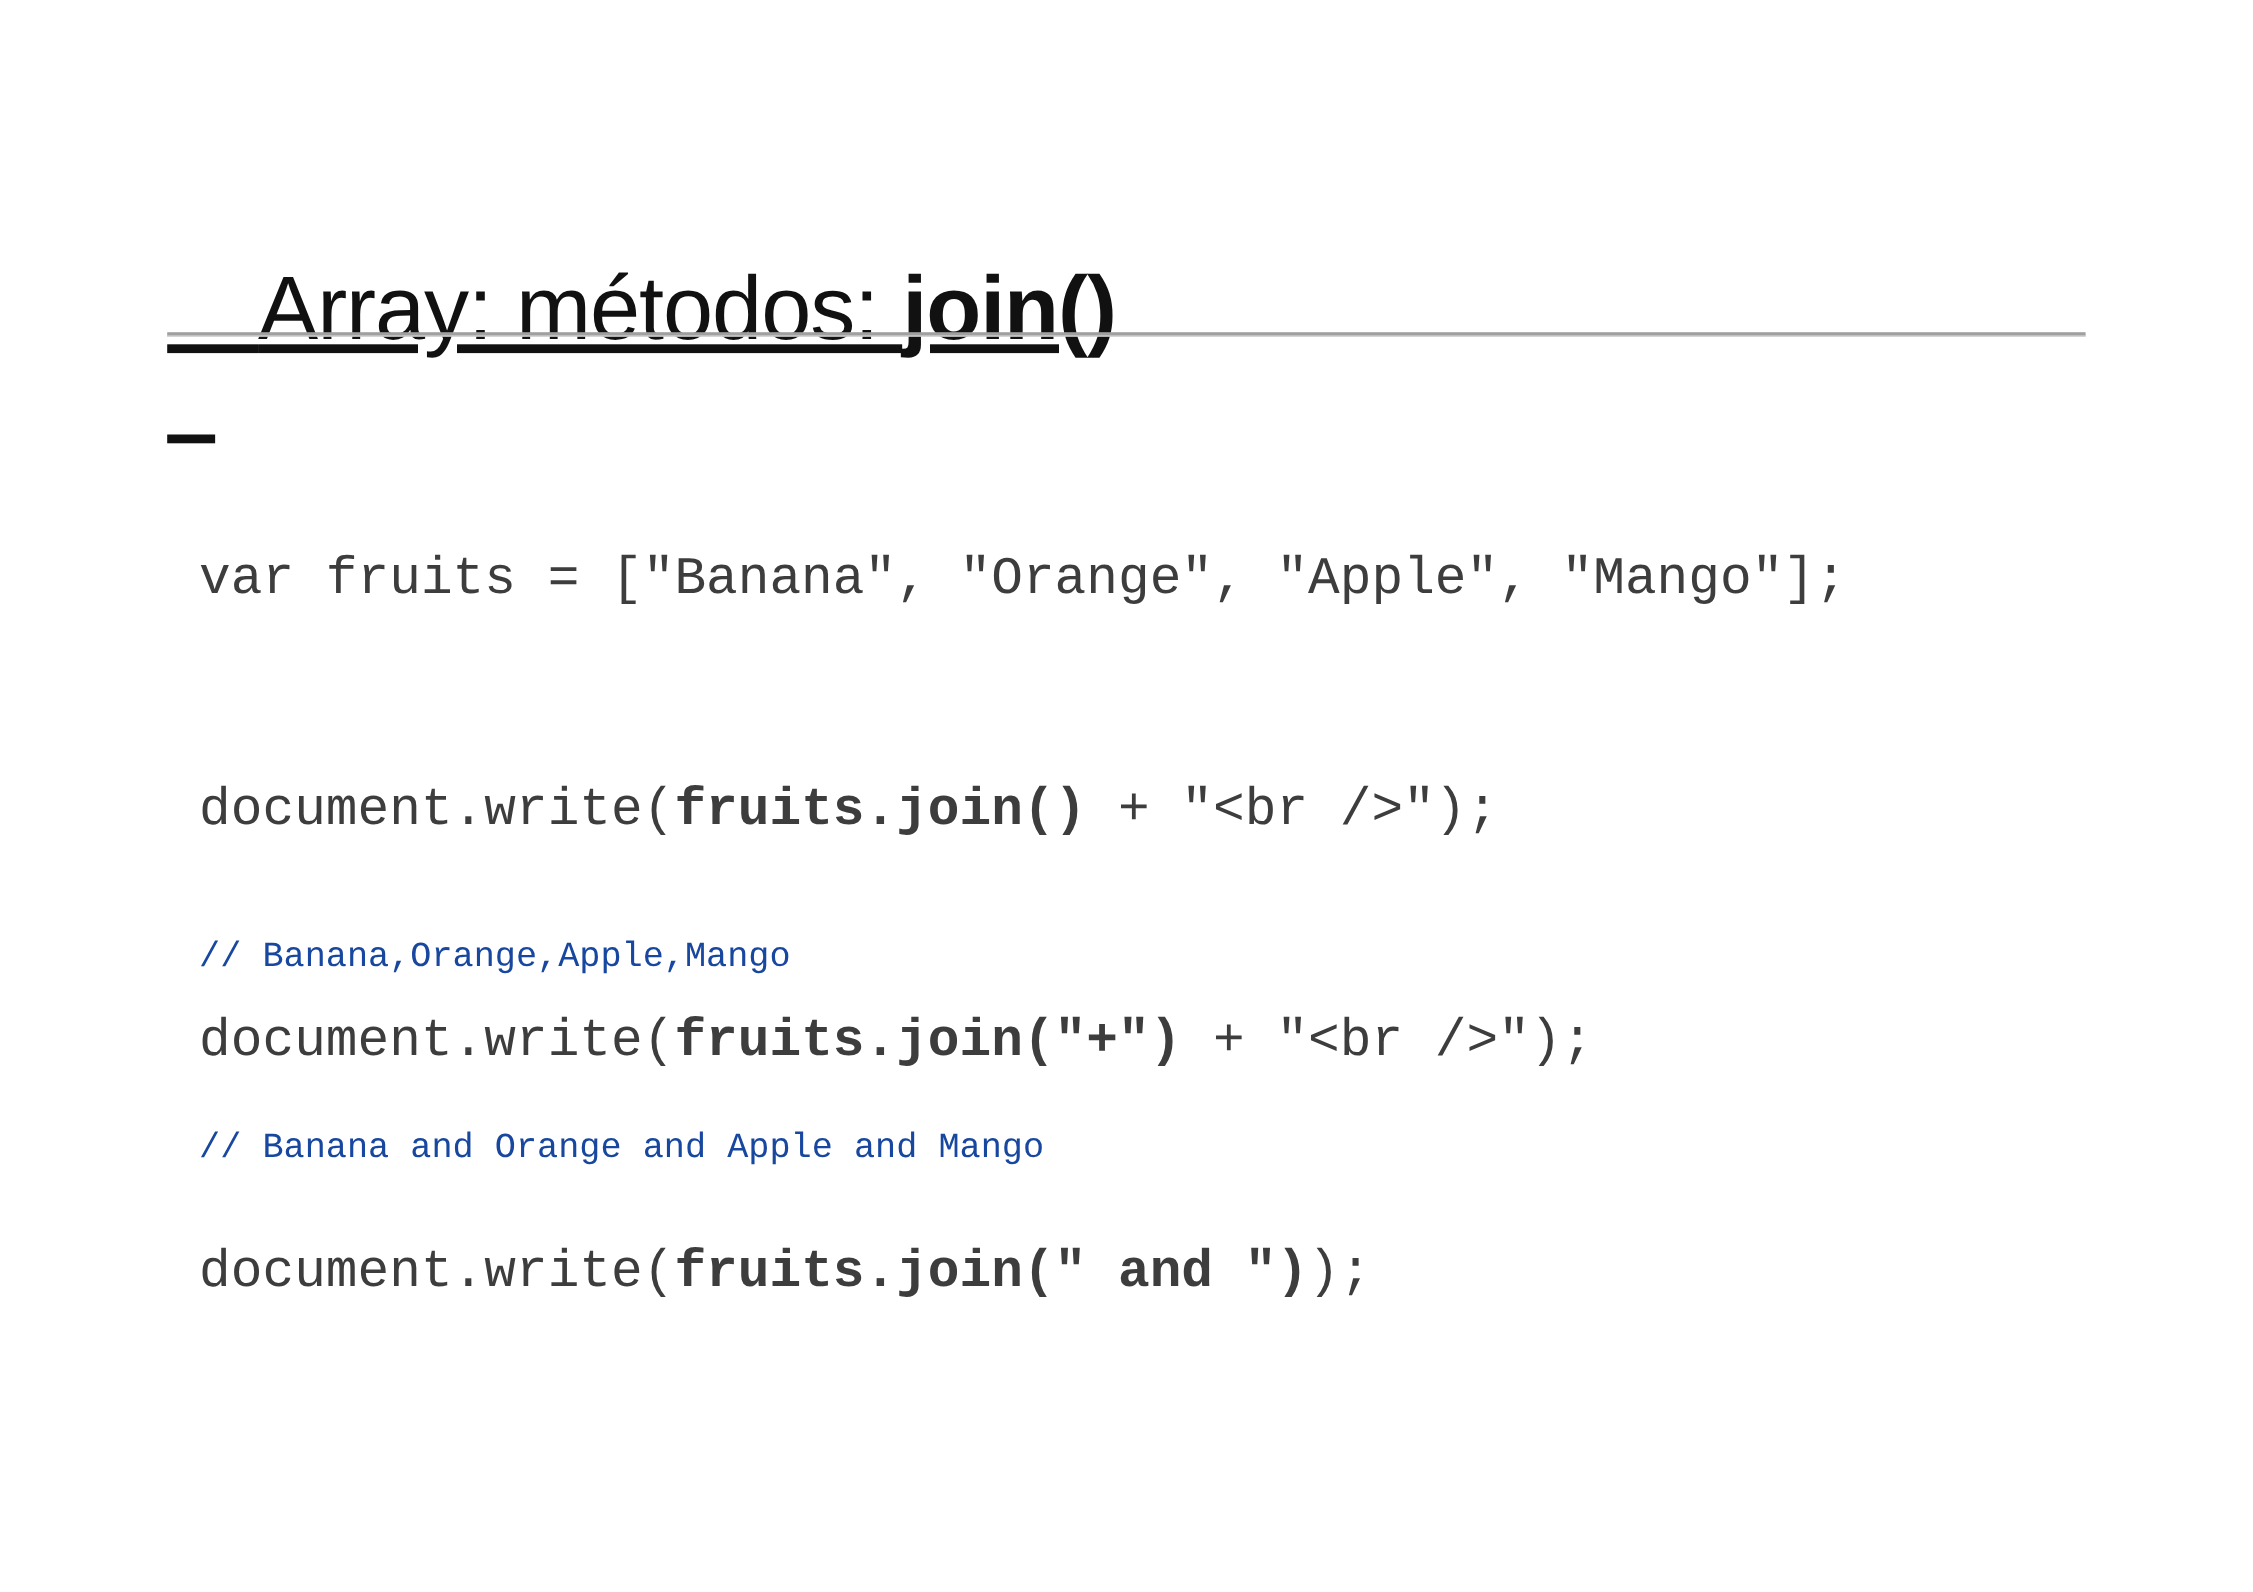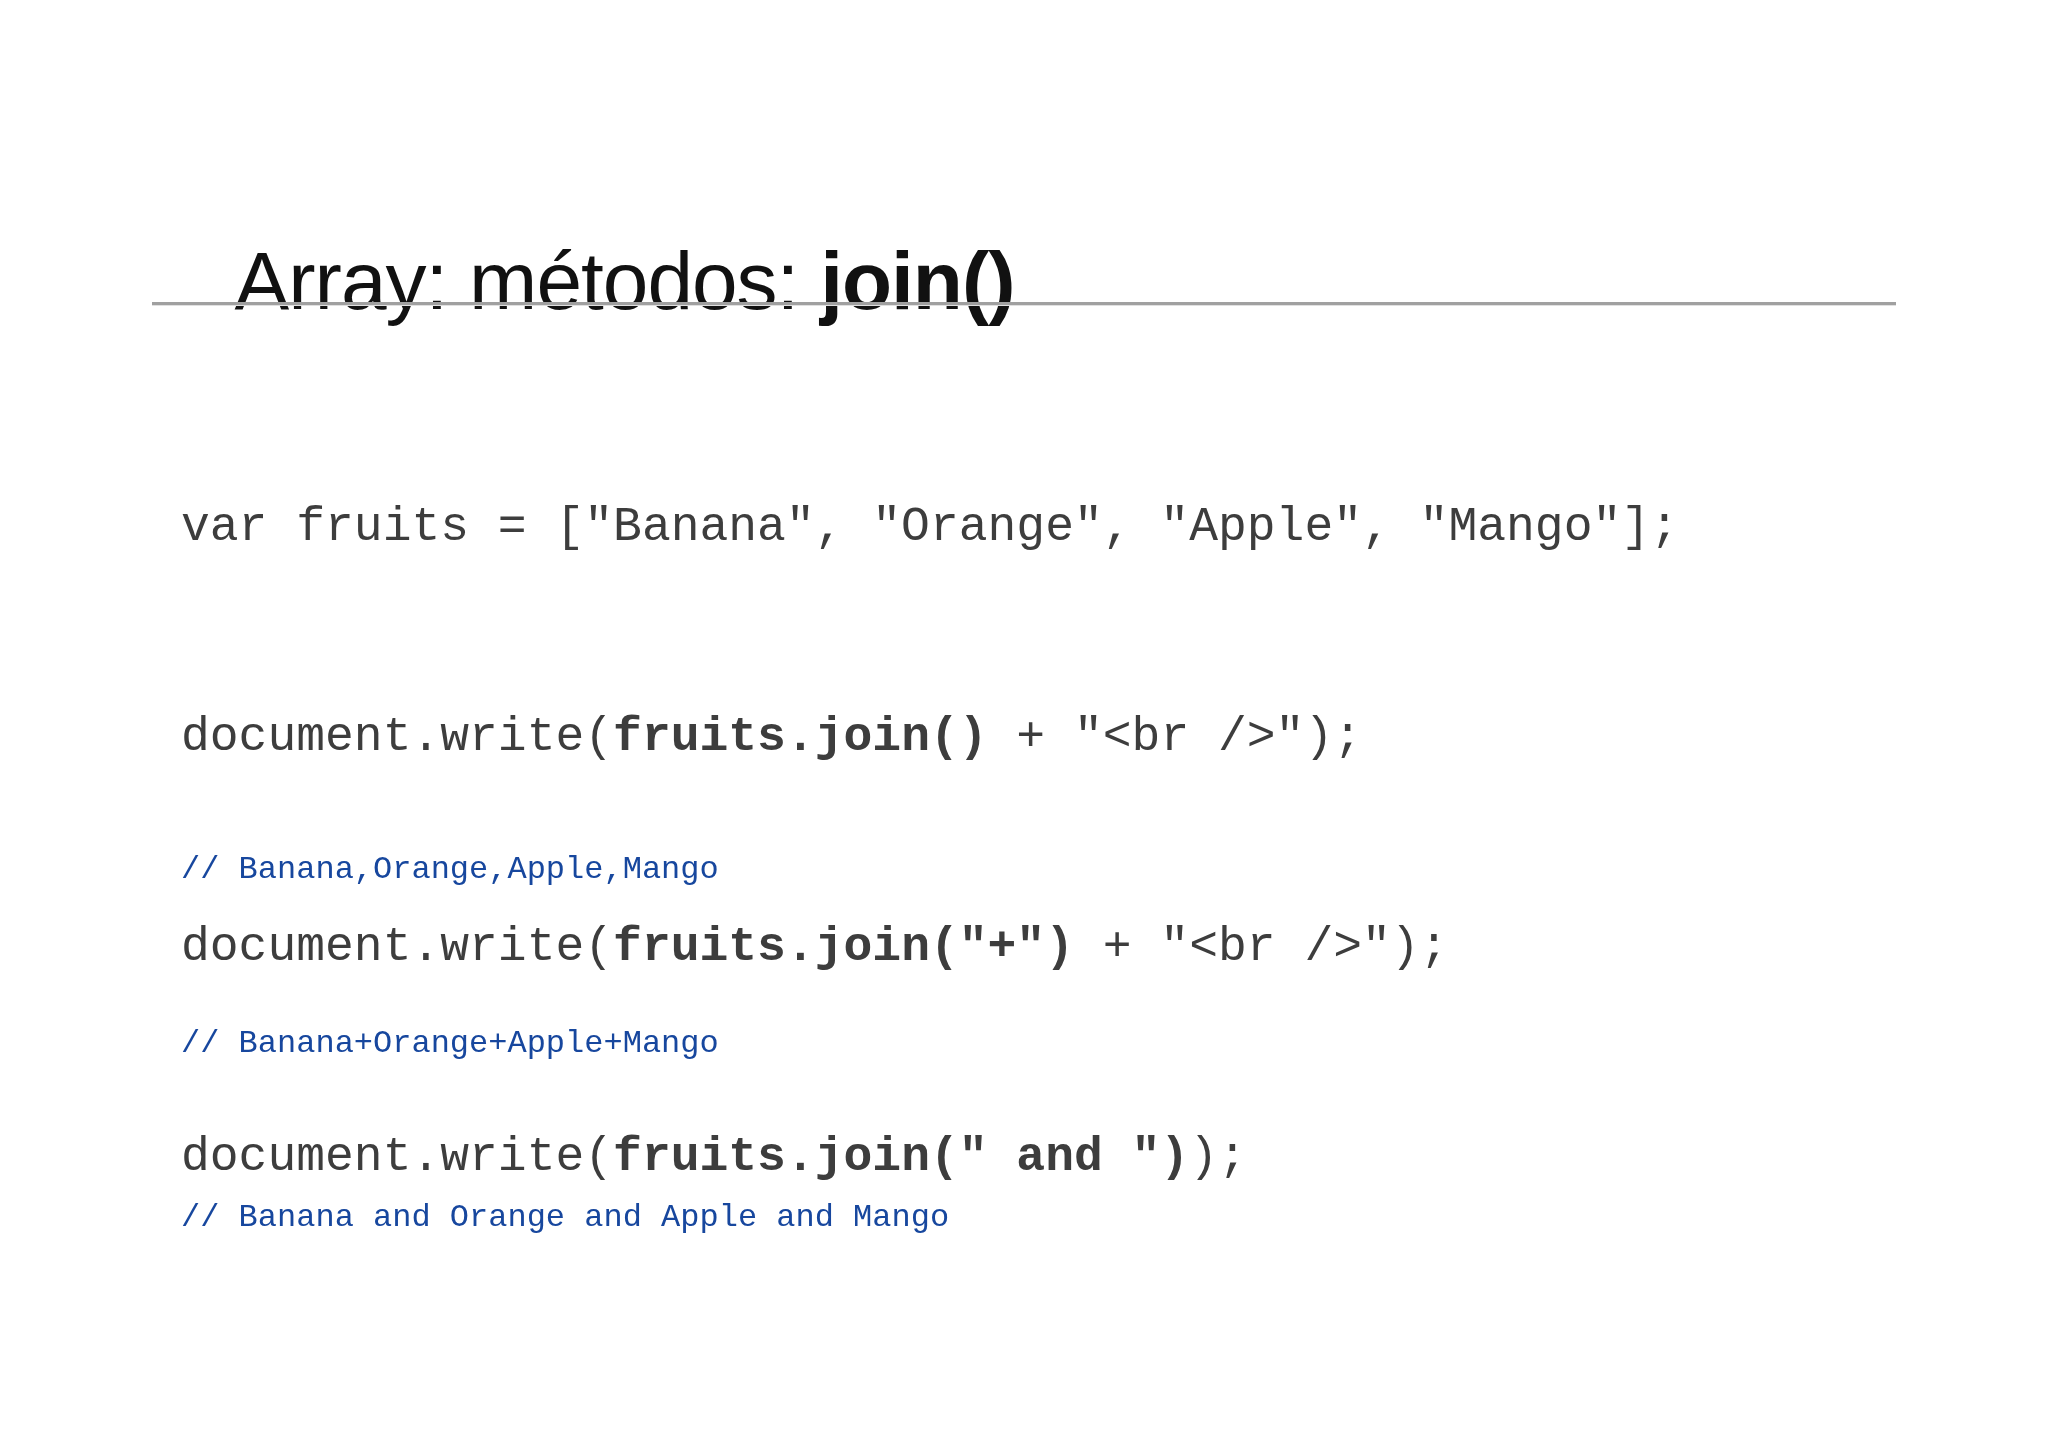--- a/index.html
+++ b/index.html
@@ -13,20 +13,21 @@
   }
   .title {
     position: absolute;
     left: 152px;
     top: 158px;
     font-size: 82px;
     line-height: 82px;
     color: #111111;
     white-space: pre;
     letter-spacing: -1px;
+    text-decoration: underline;
   }
   .title .bold { font-weight: bold; }
   .rule {
     position: absolute;
     left: 152px;
     top: 302px;
     width: 1744px;
     height: 3px;
     background: #a0a0a0;
     border-bottom: 1px solid #e0e0e0;
@@ -66,17 +67,16 @@
 
   <div class="code">
     <div><span>var fruits = ["Banana", "Orange", "Apple", "Mango"];</span><span class="bold"></span><span></span></div>
     <div><span>document.write(</span><span class="bold">fruits.join()</span><span> + "&lt;br /&gt;");</span></div>
     <div><span>document.write(</span><span class="bold">fruits.join("+")</span><span> + "&lt;br /&gt;");</span></div>
     <div><span>document.write(</span><span class="bold">fruits.join(" and ")</span><span>);</span></div>
   </div>
 
   <div class="comments">
     <div>// Banana,Orange,Apple,Mango</div>
-    <div>// Banana+Orange+Apple+Mango</div>
     <div>// Banana and Orange and Apple and Mango</div>
   </div>
 
 </div>
 
 </body></html>

